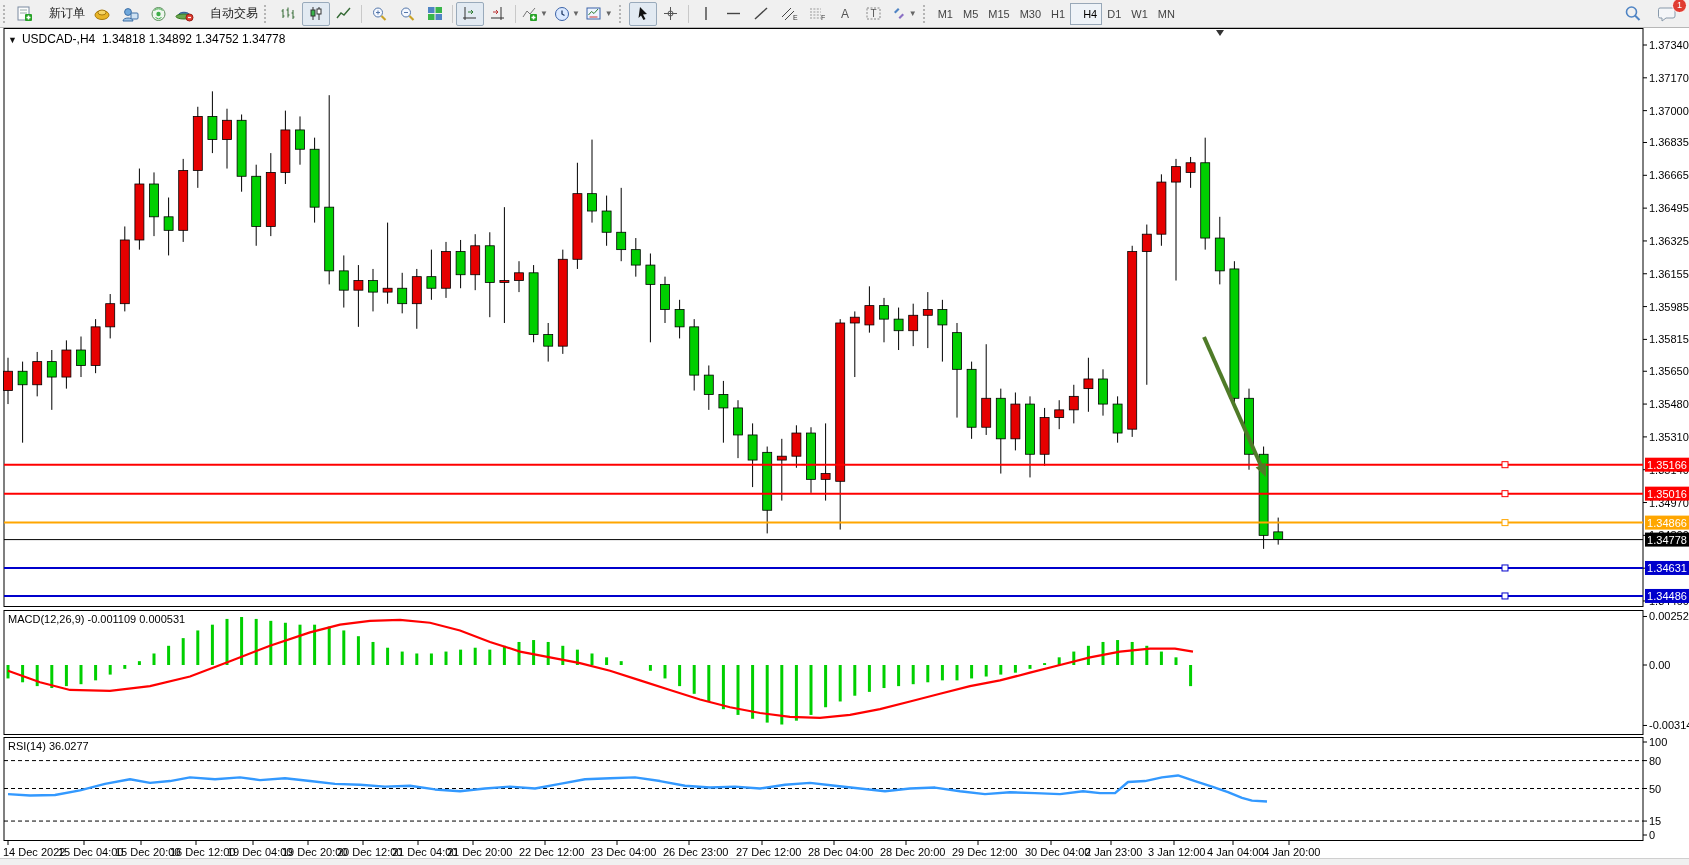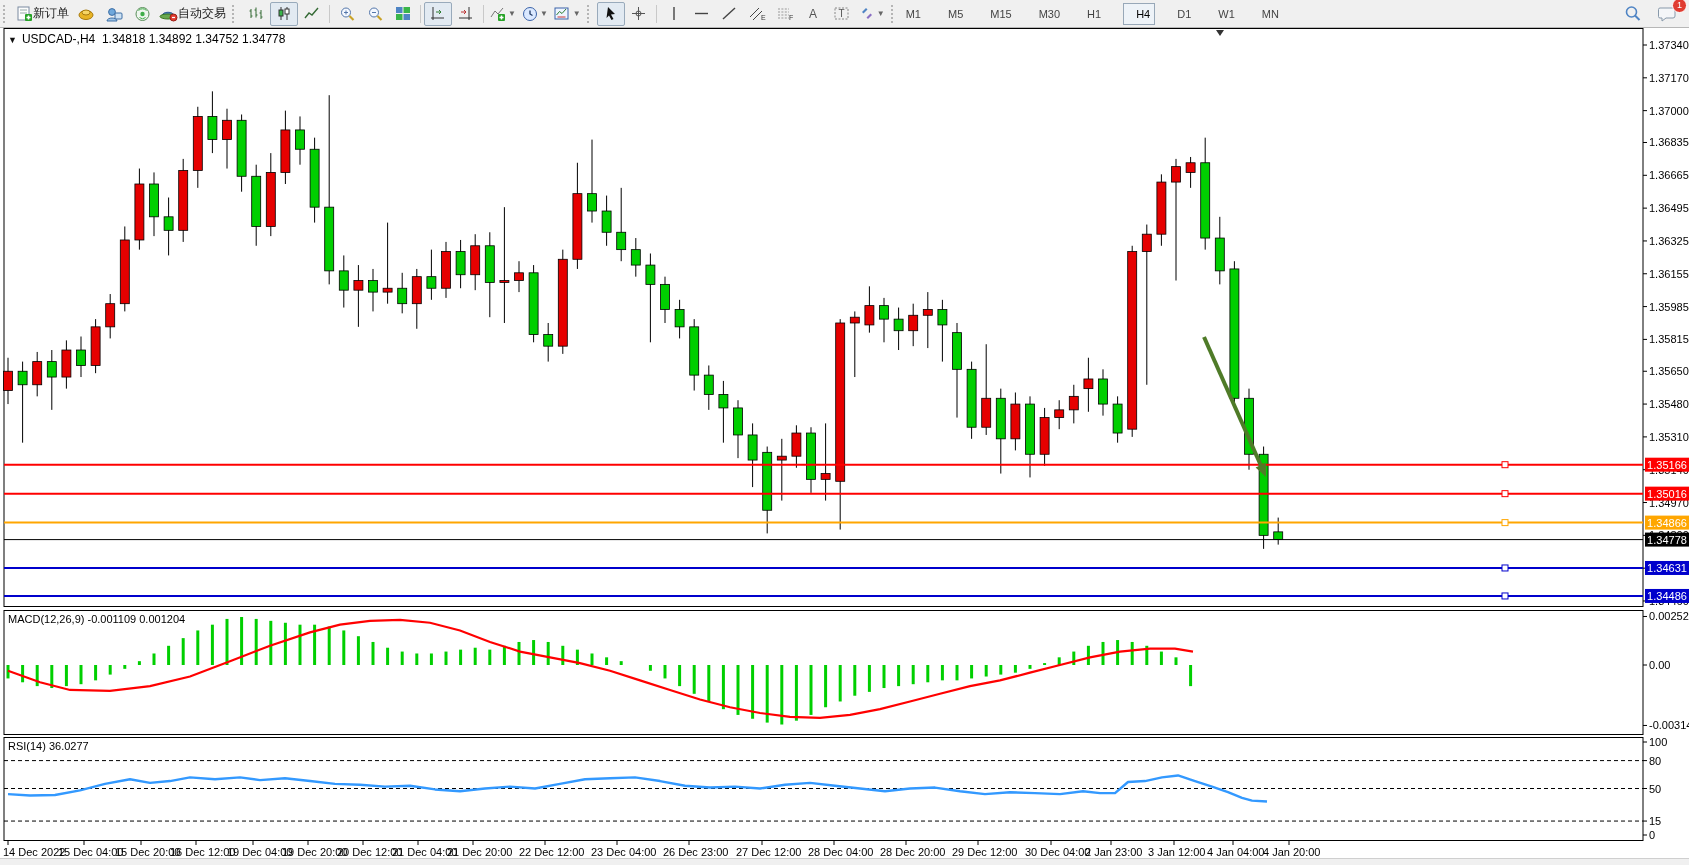--- a/index.html
+++ b/index.html
@@ -6,21 +6,21 @@
             font-family:"Liberation Sans","DejaVu Sans",sans-serif;}
   #stage{position:relative;width:1689px;height:865px;background:#ffffff;}
   
   #toolbar{position:absolute;left:0;top:0;width:1689px;height:27px;background:#f0f0f0;
            border-bottom:1px solid #b7b7b7;display:flex;align-items:center;z-index:30;}
   .grip{width:5px;height:18px;margin:0 3px;border-left:2px dotted #b5b5b5;}
   .sep{width:1px;height:18px;background:#c9c9c9;margin:0 3px;}
   .tbtn{height:22px;min-width:22px;display:flex;align-items:center;justify-content:center;
         padding:0 2px;border:1px solid transparent;border-radius:2px;color:#333;font-size:12px;}
   .tbtn.pressed{border:1px solid #9ab;background:#e2eaf2;}
-  .tbtn .lbl{margin-left:0;font-size:12px;color:#222;white-space:nowrap;}
+  .tbtn .lbl{margin-left:16px;font-size:12px;color:#222;white-space:nowrap;}
   .tf{font-size:11px;color:#444;padding:0 4px;height:20px;display:flex;align-items:center;border:1px solid transparent;}
   .tf.pressed{border:1px solid #98a8b8;background:#eef3f8;color:#000;padding-left:12px;}
   .dd{font-size:8px;color:#666;margin-left:2px;}
   #tb-right{margin-left:auto;display:flex;align-items:center;margin-right:8px;}
   .badge{position:absolute;top:-5px;right:-7px;background:#e03c31;color:#fff;border-radius:50%;
          width:13px;height:13px;font-size:9px;display:flex;align-items:center;justify-content:center;border:1px solid #fff;}
   
   #chart-wrap{position:absolute;left:0;top:28px;width:1689px;height:732px;background:#fff;}
   #chart-svg{position:absolute;left:0;top:0;}
   #chart-title{position:absolute;left:8px;top:4px;font-size:12px;color:#000;z-index:5;white-space:nowrap;}
@@ -224,21 +224,21 @@
     </div>
     <div class="tbtn">
       <svg width="16" height="15">
         <path d="M3 6l4-4 1.5 1.5L4.5 7.5z" fill="#4f84c4"></path>
         <path d="M13 9l-4 4-1.5-1.5L11.5 7.5z" fill="#8a6fc4"></path>
       </svg>
         <span class="dd">▼</span>
     </div>
 
     <div class="grip"></div>
-    <div id="tf-box" style="display:flex;align-items:center;gap:17px;">
+    <div id="tf-box" style="display:flex;align-items:center;gap:0;">
         <div class="tf">M1</div>
         <div class="tf">M5</div>
         <div class="tf">M15</div>
         <div class="tf">M30</div>
         <div class="tf">H1</div>
         <div class="tf pressed">H4</div>
         <div class="tf">D1</div>
         <div class="tf">W1</div>
         <div class="tf">MN</div>
       </div>
@@ -256,21 +256,21 @@
         </svg>
         <span class="badge">1</span>
       </div>
     </div>
   </div>
 
   <div id="chart-wrap">
     <div id="chart-title">
       <span class="tri">▼</span><span>USDCAD-,H4</span>&nbsp;&nbsp;<span>1.34818 1.34892 1.34752 1.34778</span>
     </div>
-    <div class="panel-label" id="macd-label" style="left:8px;top:585px;">MACD(12,26,9) -0.001109 0.001204</div>
+    <div class="panel-label" id="macd-label" style="left:8px;top:585px;">MACD(12,26,9) -0.001109 0.000531</div>
     <div class="panel-label" id="rsi-label" style="left:8px;top:712px;text-align:right;">RSI(14) 36.0277</div>
     <svg id="chart-svg" width="1689" height="830">
         <rect x="4" y="0.5" width="1639" height="578" fill="#fff" stroke="#000" stroke-width="1"></rect>
         <rect x="4" y="582.5" width="1639" height="124" fill="#fff" stroke="#000" stroke-width="1"></rect>
         <rect x="4" y="709.5" width="1639" height="103" fill="#fff" stroke="#000" stroke-width="1"></rect>
         <line x1="1643" y1="17" x2="1647" y2="17" stroke="#000"></line>
         <text x="1649" y="21" font-size="11" fill="#000">1.37340</text>
         <line x1="1643" y1="49.818500000000675" x2="1647" y2="49.818500000000675" stroke="#000"></line>
         <text x="1649" y="53.818500000000675" font-size="11" fill="#000">1.37170</text>
         <line x1="1643" y1="82.63699999999706" x2="1647" y2="82.63699999999706" stroke="#000"></line>

